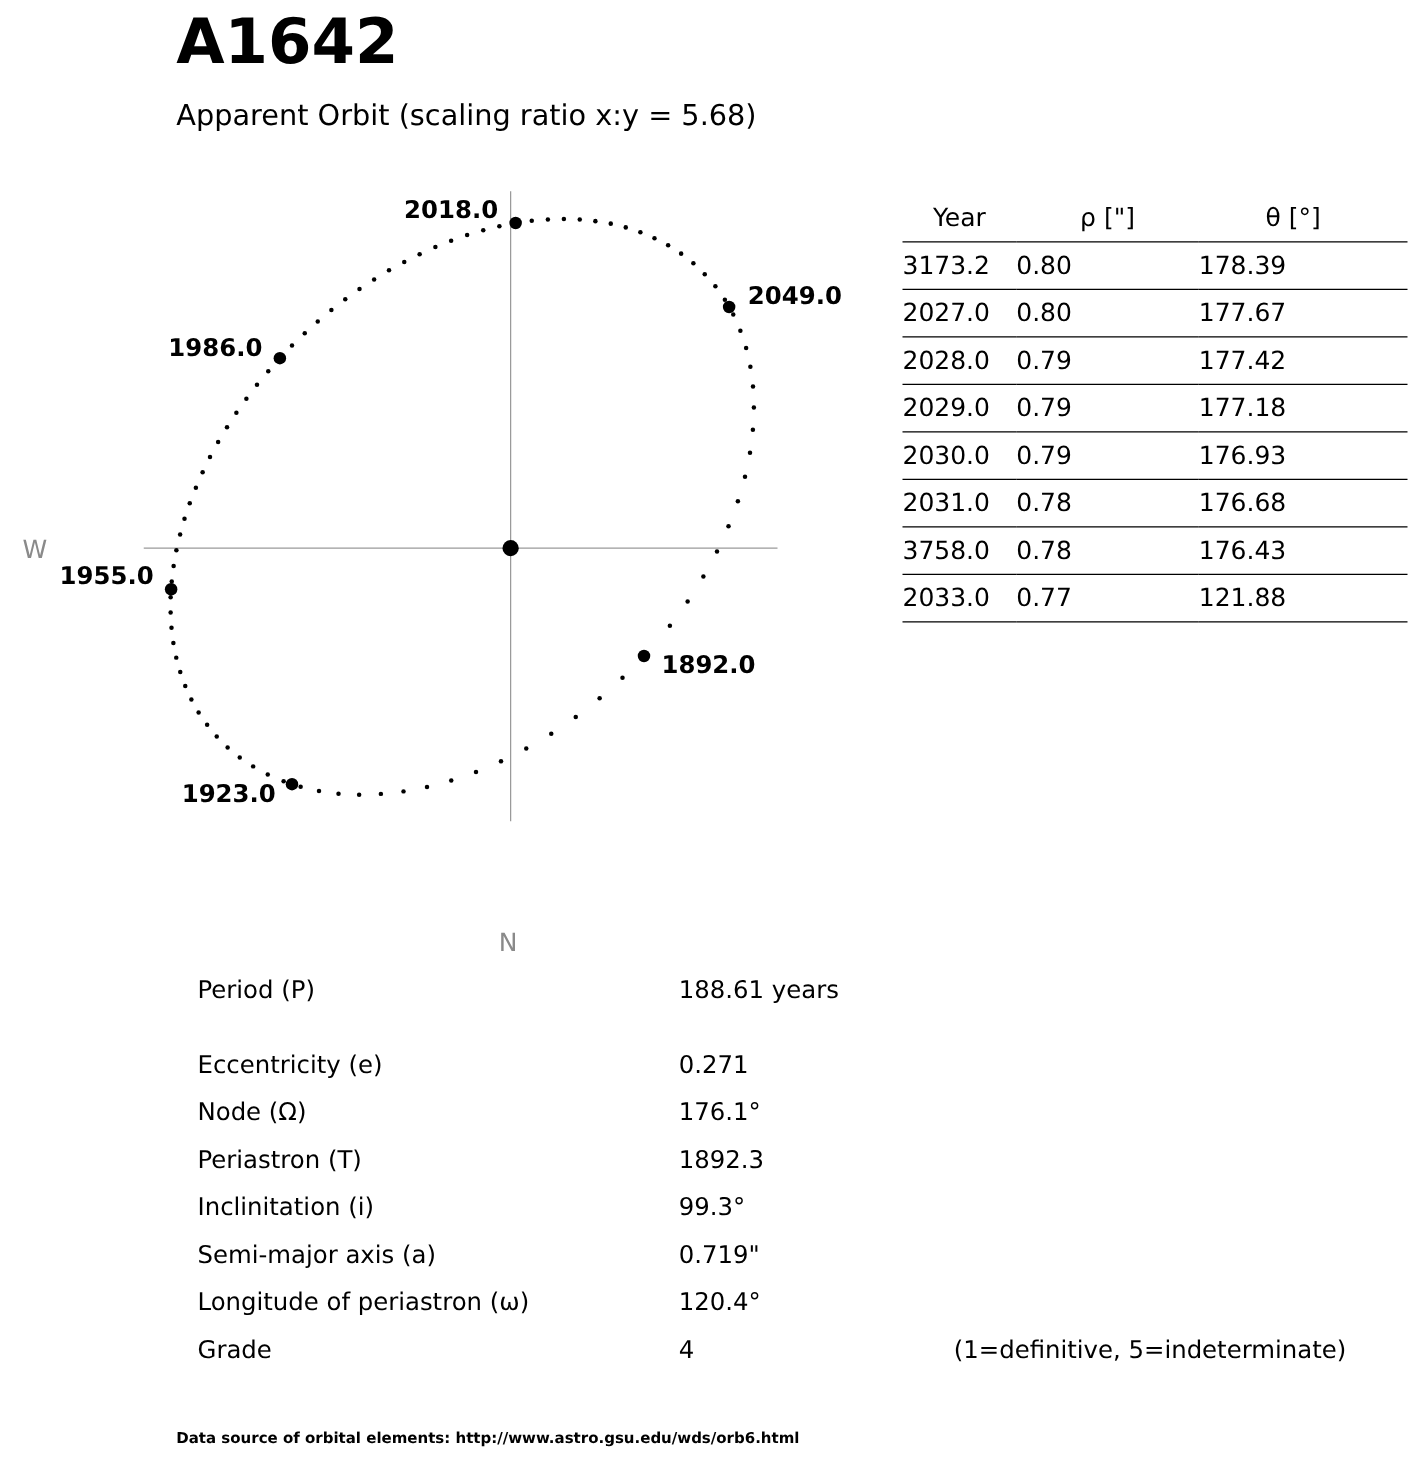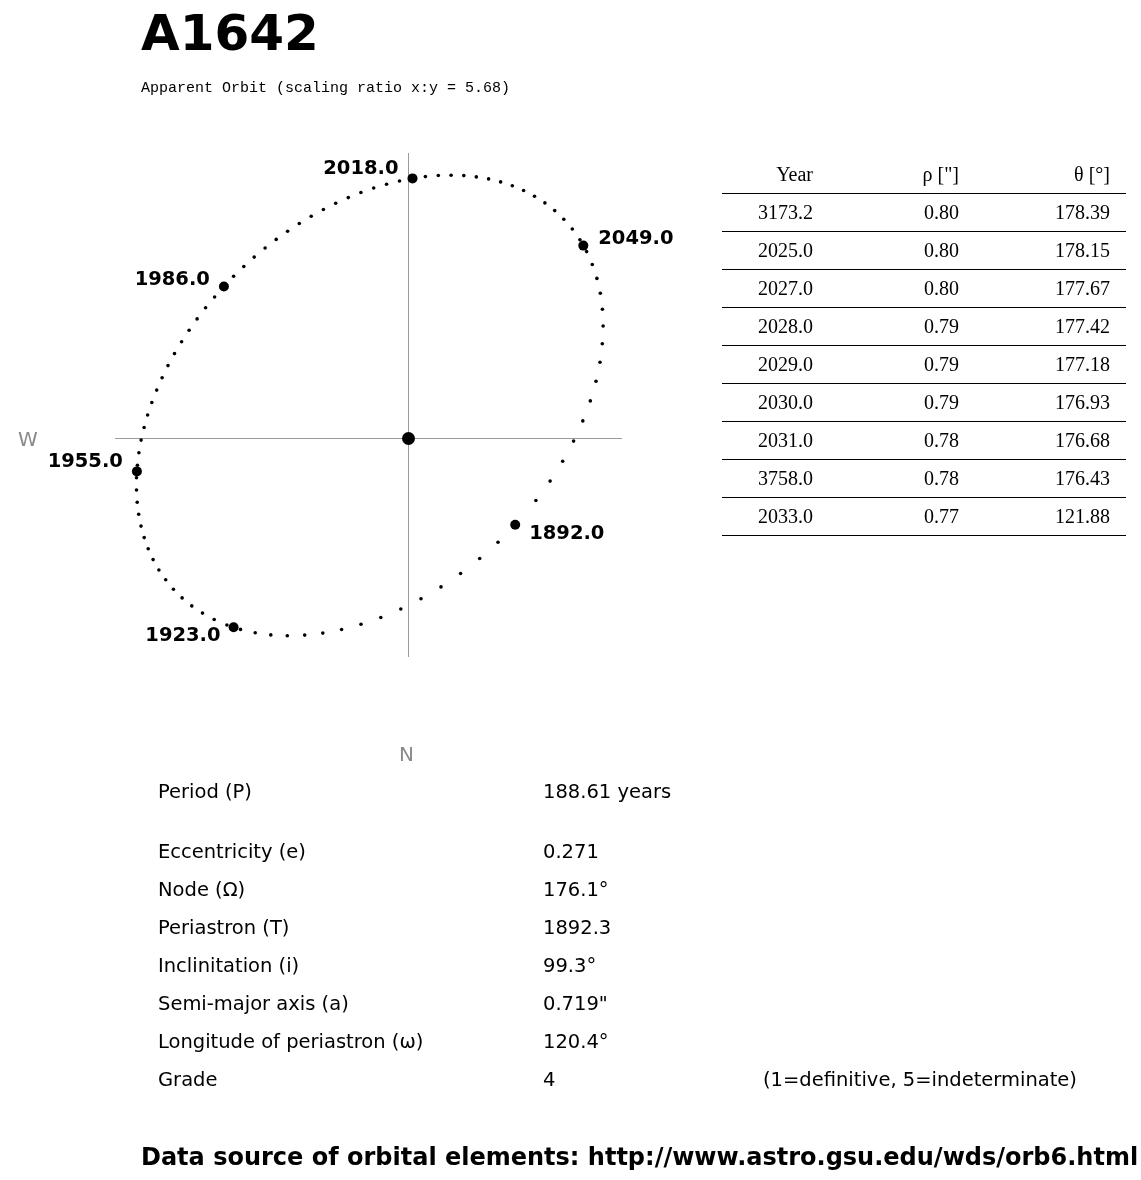--- a/index.html
+++ b/index.html
@@ -14,55 +14,52 @@
   }
   .abs { position: absolute; }
   .title {
     left: 141px; top: 4px;
     font-size: 50px;
     font-weight: bold;
     letter-spacing: 0px;
   }
   .subtitle {
     left: 141px; top: 80px;
-    font-size: 15px;
-    font-family: Liberation Mono, monospace;
+    font-size: 23px;
   }
   #plot-svg { left: 0; top: 130px; }
 
   
   .eph {
     position: absolute;
     left: 722px; top: 156px;
     width: 404px;
     border-collapse: collapse;
     font-size: 20px;
   }
   .eph th, .eph td {
-    text-align: right;
     font-weight: normal;
     border-bottom: 1.8px solid #000;
     padding: 5px 0 6px 0;
     line-height: 26px;
     white-space: nowrap;
-    font-family: Liberation Serif, serif;
   }
   .eph .c0 { width: 91px; }
   .eph .c1 { width: 146px; }
   .eph .c2 { padding-right: 16px; }
 
   
   .el-row { position: absolute; left: 158px; font-size: 19.5px; white-space: nowrap; }
   .el-label { display: inline-block; width: 385px; }
   .el-value { display: inline-block; width: 220px; }
   .el-note  { display: inline-block; }
 
   .footer {
     left: 141px; top: 1143px;
-    font-size: 24px;
+    font-size: 12px;
     font-weight: bold;
   }
 </style>
 </head>
 <body>
 
 <div class="page">
 
   <div class="abs title">A1642</div>
   <div class="abs subtitle">Apparent Orbit (scaling ratio x:y = 5.68)</div>
@@ -193,25 +190,20 @@
           <th class="c2">θ [°]</th>
         </tr>
       </thead>
     <tbody id="eph-body">
         <tr>
           <td class="c0">3173.2</td>
           <td class="c1">0.80</td>
           <td class="c2">178.39</td>
         </tr>
         <tr>
-          <td class="c0">2025.0</td>
-          <td class="c1">0.80</td>
-          <td class="c2">178.15</td>
-        </tr>
-        <tr>
           <td class="c0">2027.0</td>
           <td class="c1">0.80</td>
           <td class="c2">177.67</td>
         </tr>
         <tr>
           <td class="c0">2028.0</td>
           <td class="c1">0.79</td>
           <td class="c2">177.42</td>
         </tr>
         <tr>

